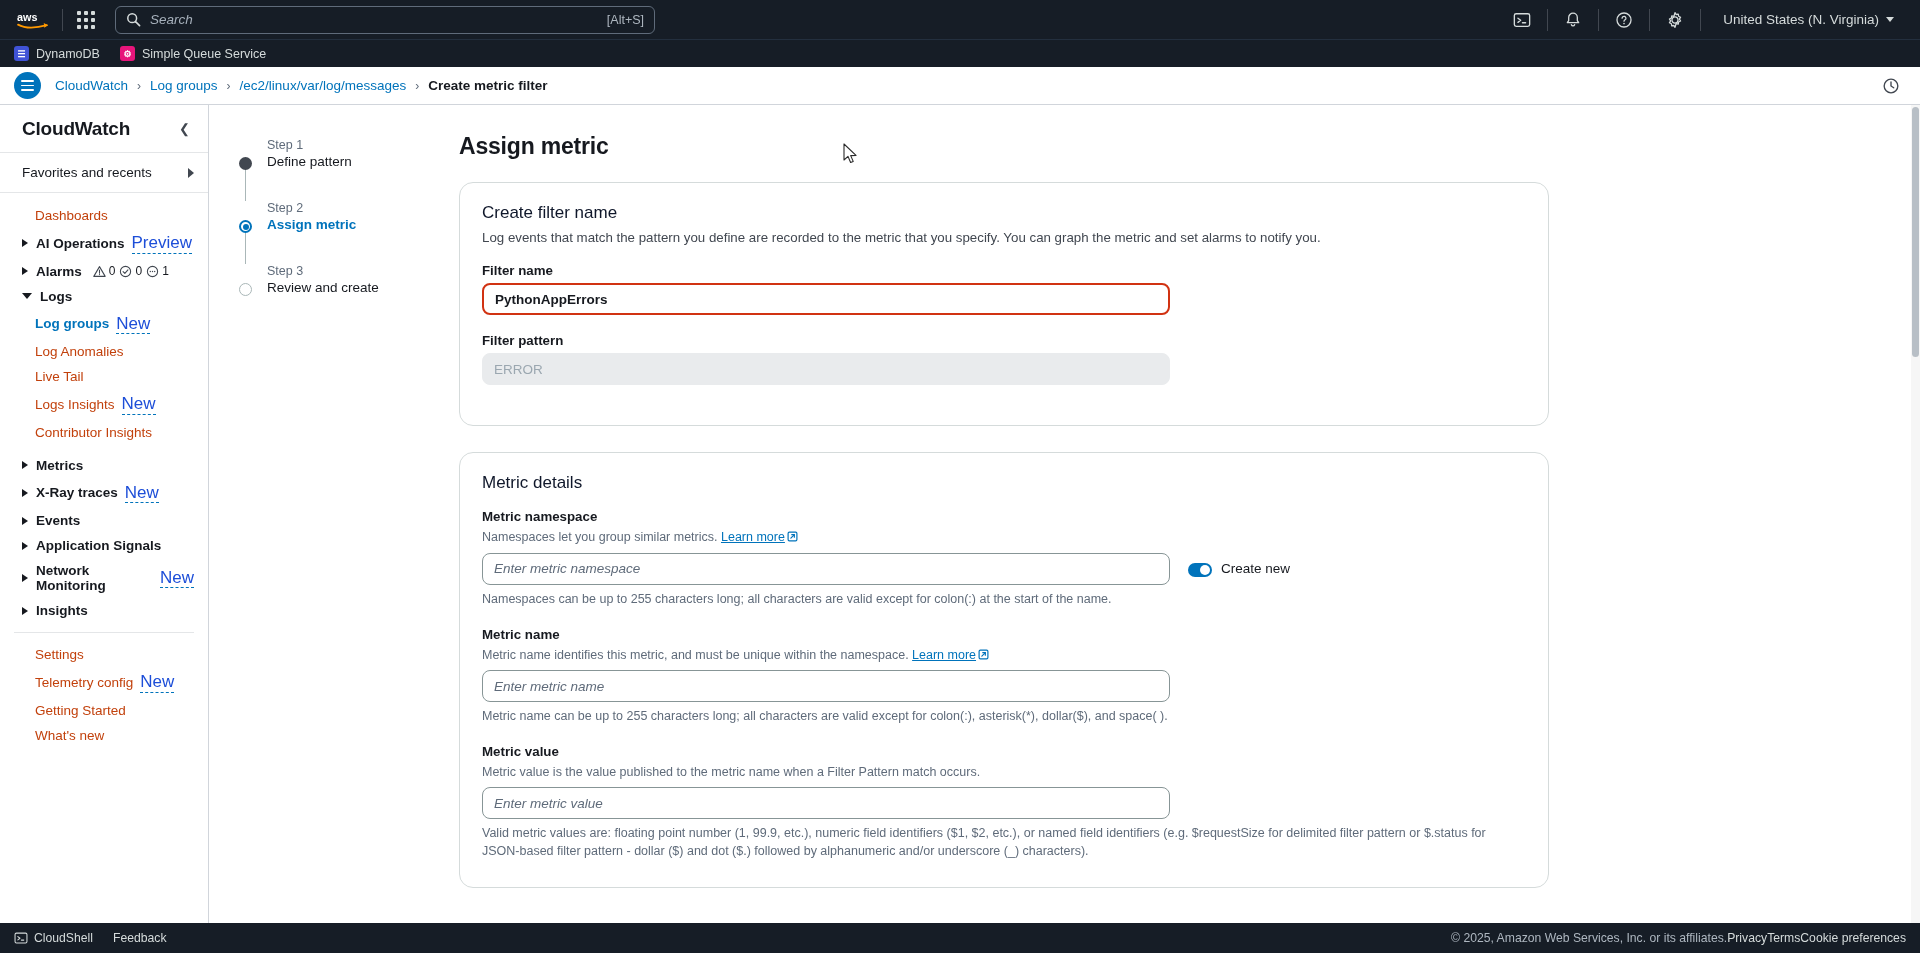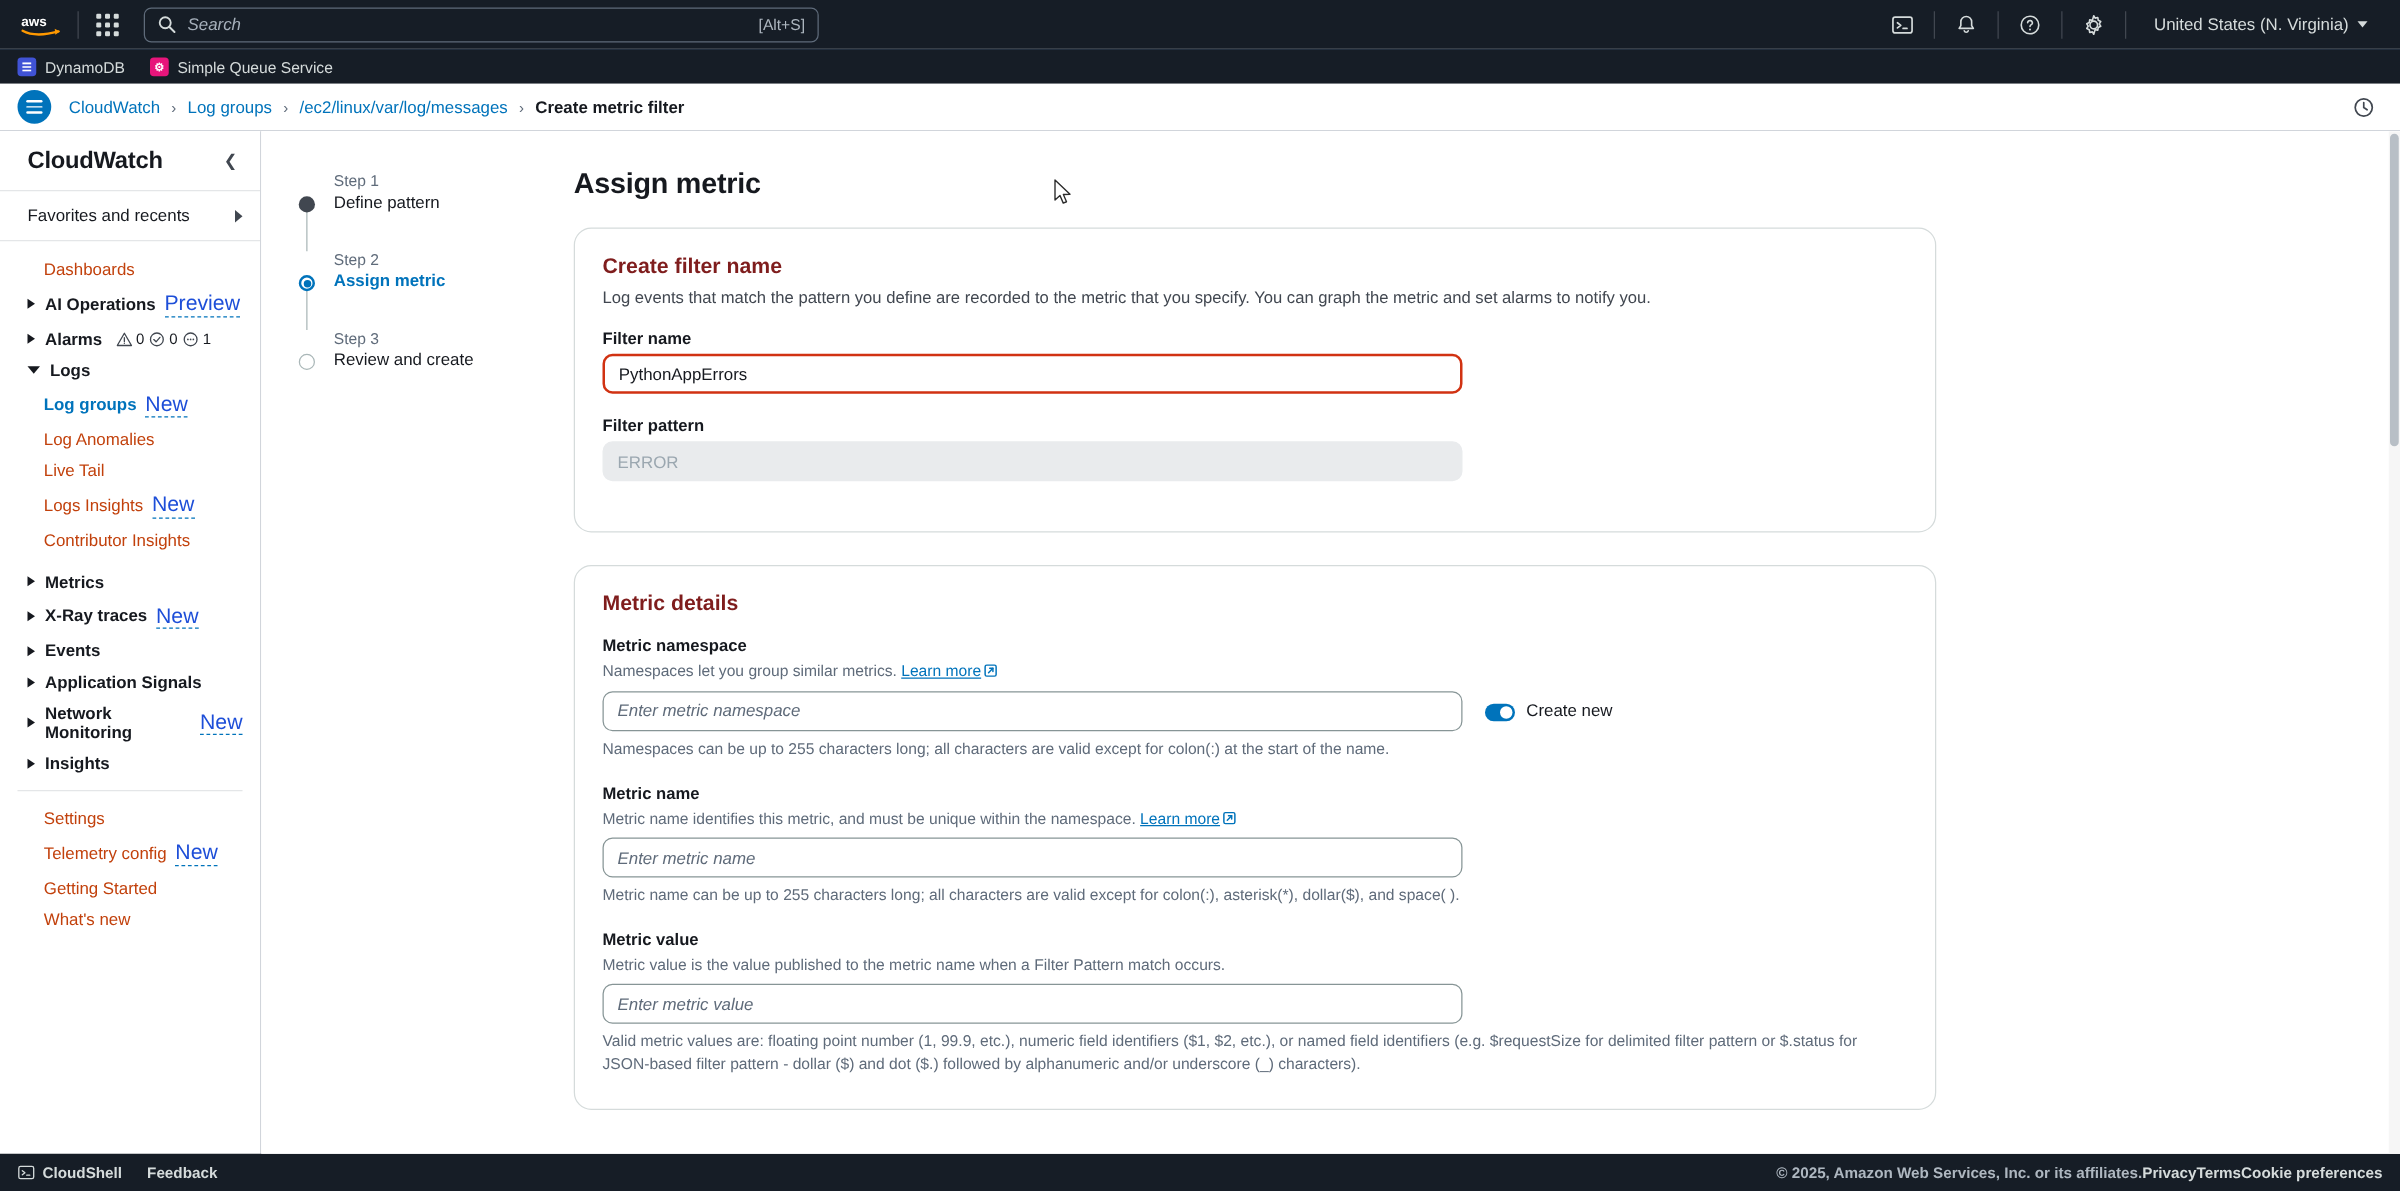--- a/index.html
+++ b/index.html
@@ -161,35 +161,35 @@
   .dot.todo { background: #fff; border: 1.5px solid #aab7b8; }
   .wz-line { width: 1px; background: #aab7b8; height: 32px; margin-left: 6px; }
 
   .content { flex: 1; padding: 28px 40px 40px 0; min-width: 0; max-width: 1130px; }
   .page-title { font-size: 23px; font-weight: 700; color: #16191f; margin-bottom: 22px; letter-spacing: -0.2px; }
 
   .card {
     background: #fff; border: 1px solid #d5dbdb; border-radius: 14px;
     padding: 20px 22px 22px 22px; margin-bottom: 26px;
   }
-  .card-title { font-size: 17px; font-weight: 700; color: #7f1d1d; margin-bottom: 5px; }
+  .card-title { font-size: 17px; font-weight: 400; color: #0f172a; margin-bottom: 5px; }
   .card-desc { font-size: 13.3px; color: #414750; line-height: 1.45; margin-bottom: 16px; }
 
   .field-label { font-size: 13.3px; font-weight: 700; color: #16191f; margin-bottom: 5px; }
   .field-help { font-size: 12.5px; color: #5f6b7a; margin-bottom: 6px; line-height: 1.4; }
   .field-foot { font-size: 12.5px; color: #5f6b7a; margin-top: 6px; line-height: 1.42; }
 
   .inp {
     width: 688px; max-width: 100%; height: 32px;
     border: 1px solid #879596; border-radius: 8px;
     padding: 0 11px; font-size: 13.5px; color: #16191f;
     font-family: "Liberation Sans", sans-serif; outline: none; background: #fff;
   }
   .inp::placeholder { color: #5f6b7a; font-style: italic; }
-  .inp.err { border: 2px solid #d13212; }
+  .inp.err { border: 2px solid #d13212; font-weight: bold; }
   .inp.disabled {
     background: #e9ebed; border: 1px solid #e9ebed; color: #9ba7b0;
   }
   .inp.disabled::placeholder { color: #9ba7b0; font-style: normal; }
 
   .toggle-row { display: flex; align-items: flex-start; gap: 9px; margin-top: 16px; }
   .tgl {
     width: 24px; height: 14px; border-radius: 8px; background: #d5dbdb;
     position: relative; flex: 0 0 24px; margin-top: 2px; cursor: pointer;
   }
@@ -207,21 +207,21 @@
 
   .lmore { color: #0073bb; text-decoration: underline; cursor: pointer; font-size: 12.5px; }
   .ext { display: inline-block; width: 11px; height: 11px; vertical-align: -1px; margin-left: 2px; }
 
   .mblock { margin-bottom: 18px; }
 
   
   .footer {
     height: 30px; flex: 0 0 30px; background: #161d26;
     display: flex; align-items: center; padding: 0 14px;
-    color: #d5dbdb; font-size: 12.2px; font-weight: bold;
+    color: #d5dbdb; font-size: 12.2px;
   }
   .footer .fl { display: flex; align-items: center; gap: 20px; }
   .footer .fitem { display: flex; align-items: center; gap: 6px; cursor: pointer; }
   .footer .fr { margin-left: auto; display: flex; align-items: center; }
   .footer .fr .c { color: #aeb7c0; }
   .footer .fr a { color: #d5dbdb; text-decoration: none; cursor: pointer; }
 
   
   .cursor { position: absolute; pointer-events: none; z-index: 50; }
   .scrollbar-track {

